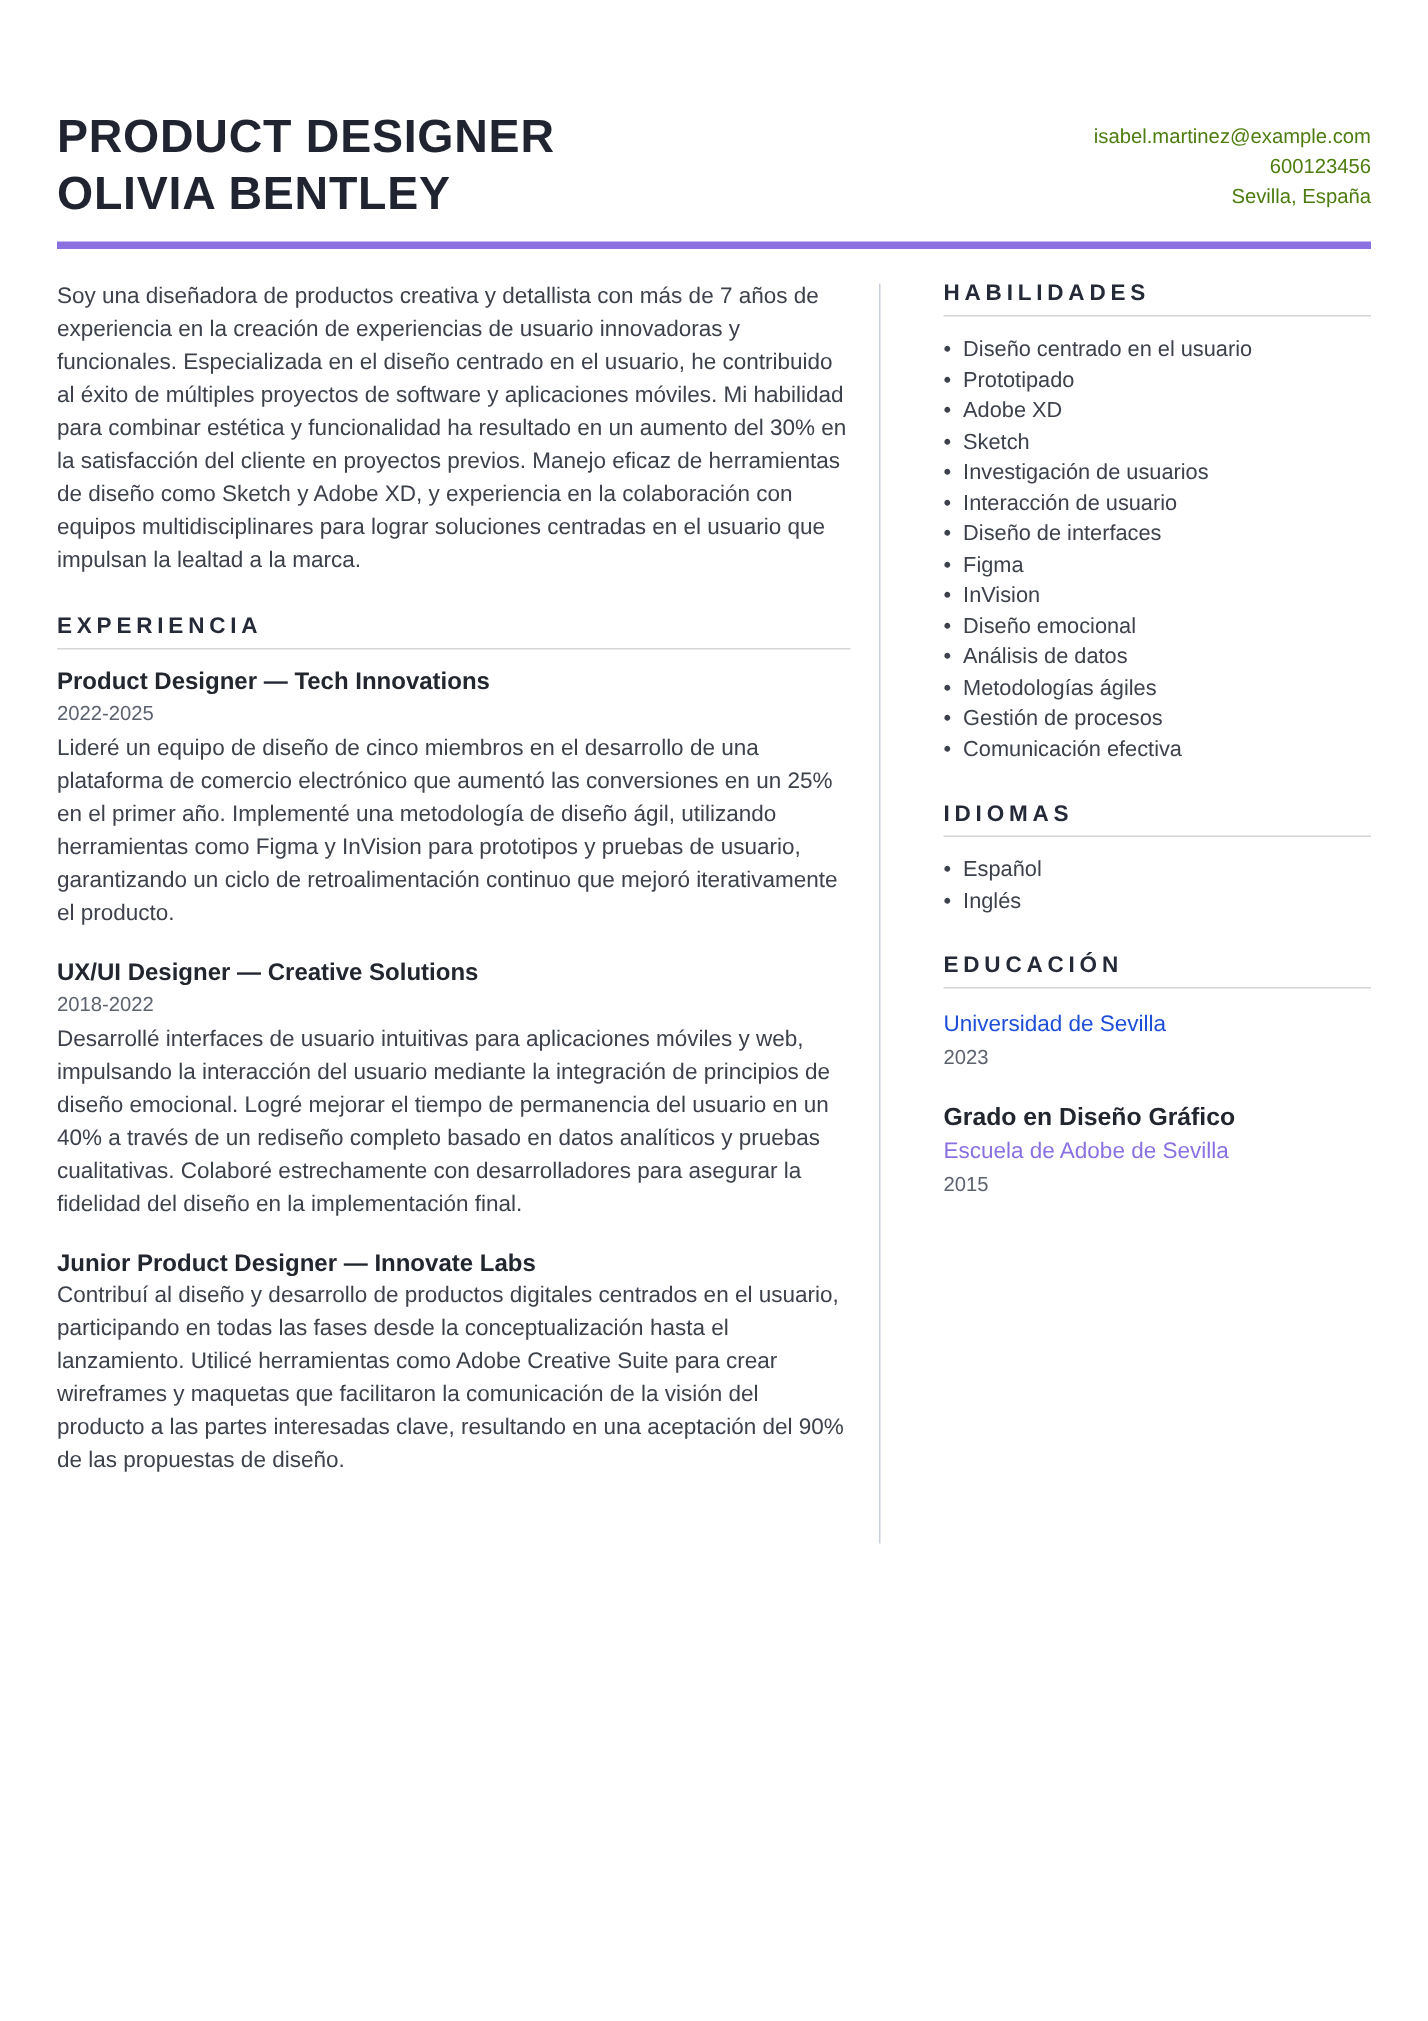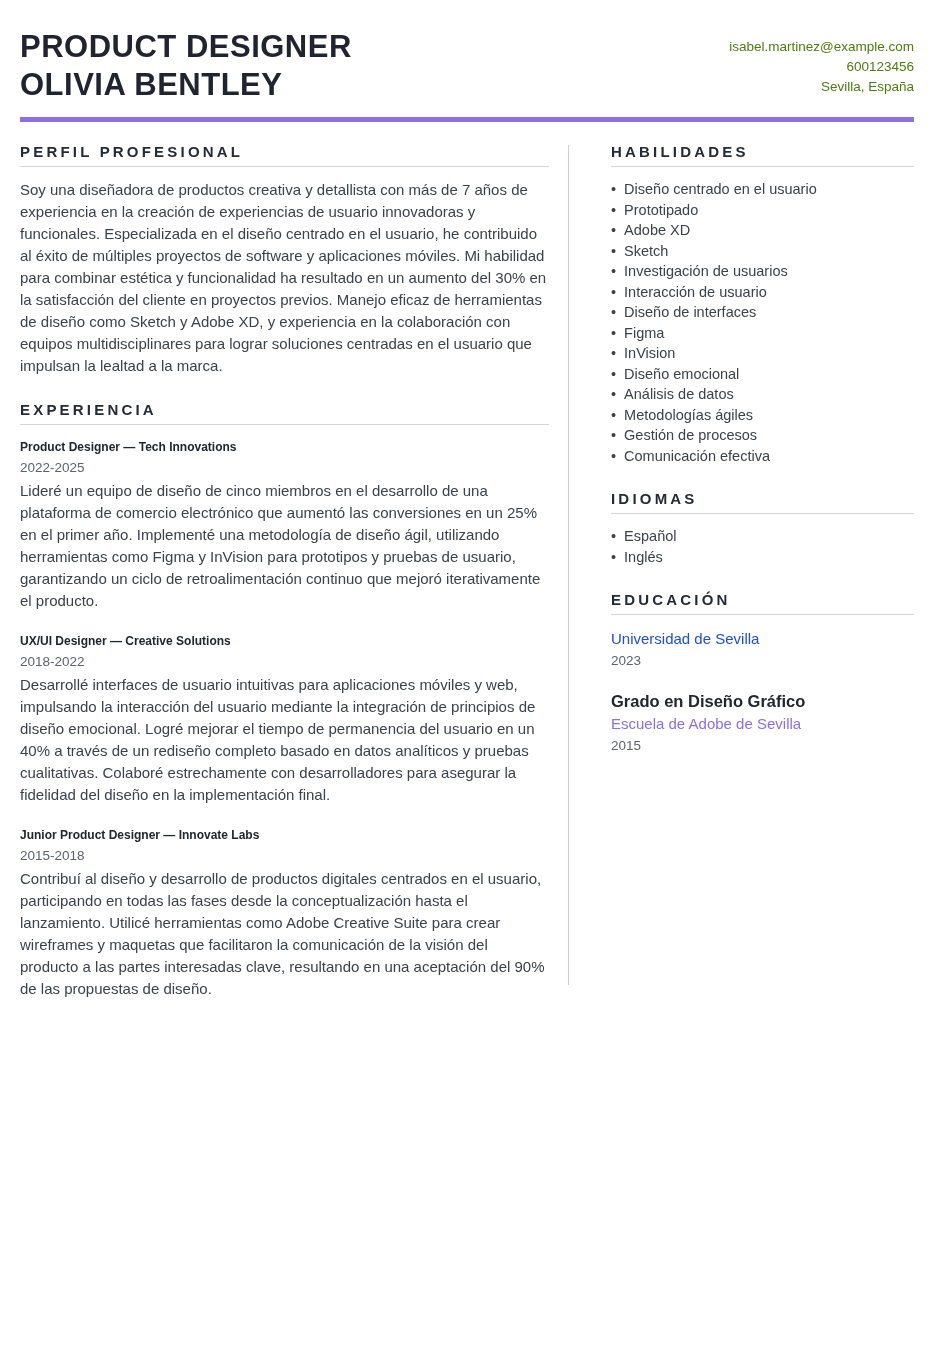--- a/index.html
+++ b/index.html
@@ -7,21 +7,21 @@
   html, body { background: #ffffff; }
   body { font-family: "Liberation Sans", sans-serif; }
 
   .page {
     position: relative;
     width: 952px;
     height: 1347px;
     background: #ffffff;
     overflow: hidden;
   }
-  .inner { padding: 28px 38px 0 20px; }
+  .inner { padding: 28px 38px 0 38px; margin-top: 44px; }
 
   
   .header { display: flex; justify-content: space-between; align-items: flex-start; }
   .name {
     font-size: 31px;
     font-weight: bold;
     line-height: 38px;
     color: #1f2430;
     letter-spacing: 0.5px;
   }
@@ -63,21 +63,21 @@
   .body-text {
     font-size: 15px;
     line-height: 22px;
     color: #3c414b;
   }
 
   
   .job { margin-bottom: 19px; }
   .job:last-child { margin-bottom: 0; }
   .job-title {
-    font-size: 12px;
+    font-size: 16px;
     font-weight: bold;
     color: #22262f;
     line-height: 20px;
   }
   .job-dates {
     font-size: 13.5px;
     color: #5c636f;
     margin: 3px 0 4px;
     line-height: 16px;
   }
@@ -139,21 +139,20 @@
     </div>
 
     <div class="accent-rule" style="background: rgb(139, 112, 226);"></div>
 
     <div class="columns">
       <div class="col-divider"></div>
 
       <div class="col-left">
 
         <div class="section">
-          <div class="section-heading">PERFIL PROFESIONAL</div>
           <p class="body-text">Soy una diseñadora de productos creativa y detallista con más de 7 años de experiencia en la creación de experiencias de usuario innovadoras y funcionales. Especializada en el diseño centrado en el usuario, he contribuido al éxito de múltiples proyectos de software y aplicaciones móviles. Mi habilidad para combinar estética y funcionalidad ha resultado en un aumento del 30% en la satisfacción del cliente en proyectos previos. Manejo eficaz de herramientas de diseño como Sketch y Adobe XD, y experiencia en la colaboración con equipos multidisciplinares para lograr soluciones centradas en el usuario que impulsan la lealtad a la marca.</p>
         </div>
 
         <div class="section">
           <div class="section-heading">EXPERIENCIA</div>
           <div>
 
               <div class="job">
                 <div class="job-title">Product Designer — Tech Innovations</div>
                 <div class="job-dates">2022-2025</div>
@@ -161,21 +160,20 @@
               </div>
 
               <div class="job">
                 <div class="job-title">UX/UI Designer — Creative Solutions</div>
                 <div class="job-dates">2018-2022</div>
                 <div class="job-desc body-text">Desarrollé interfaces de usuario intuitivas para aplicaciones móviles y web, impulsando la interacción del usuario mediante la integración de principios de diseño emocional. Logré mejorar el tiempo de permanencia del usuario en un 40% a través de un rediseño completo basado en datos analíticos y pruebas cualitativas. Colaboré estrechamente con desarrolladores para asegurar la fidelidad del diseño en la implementación final.</div>
               </div>
 
               <div class="job">
                 <div class="job-title">Junior Product Designer — Innovate Labs</div>
-                <div class="job-dates">2015-2018</div>
                 <div class="job-desc body-text">Contribuí al diseño y desarrollo de productos digitales centrados en el usuario, participando en todas las fases desde la conceptualización hasta el lanzamiento. Utilicé herramientas como Adobe Creative Suite para crear wireframes y maquetas que facilitaron la comunicación de la visión del producto a las partes interesadas clave, resultando en una aceptación del 90% de las propuestas de diseño.</div>
               </div>
             </div>
         </div>
 
       </div>
 
       <div class="col-right">
 
         <div class="section">

